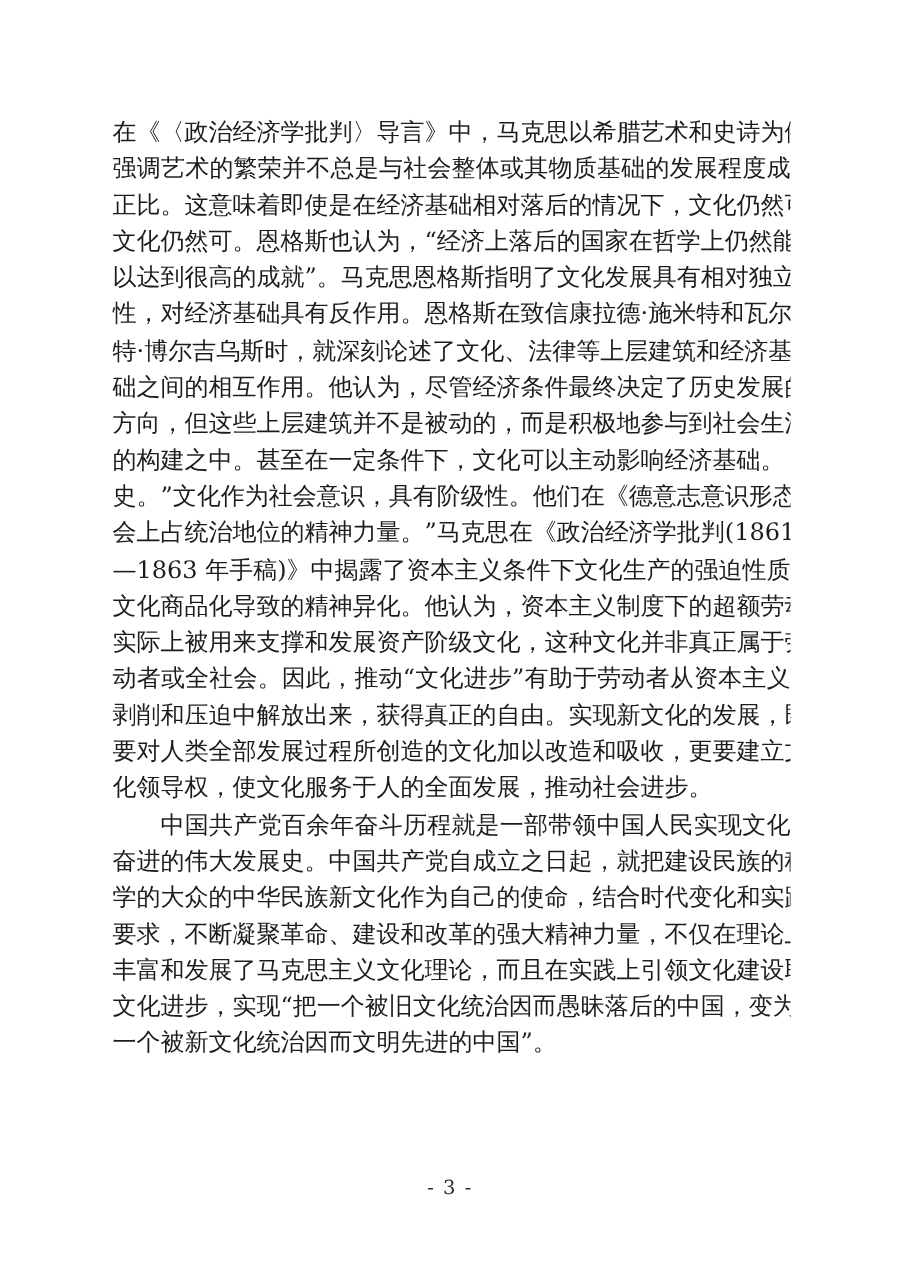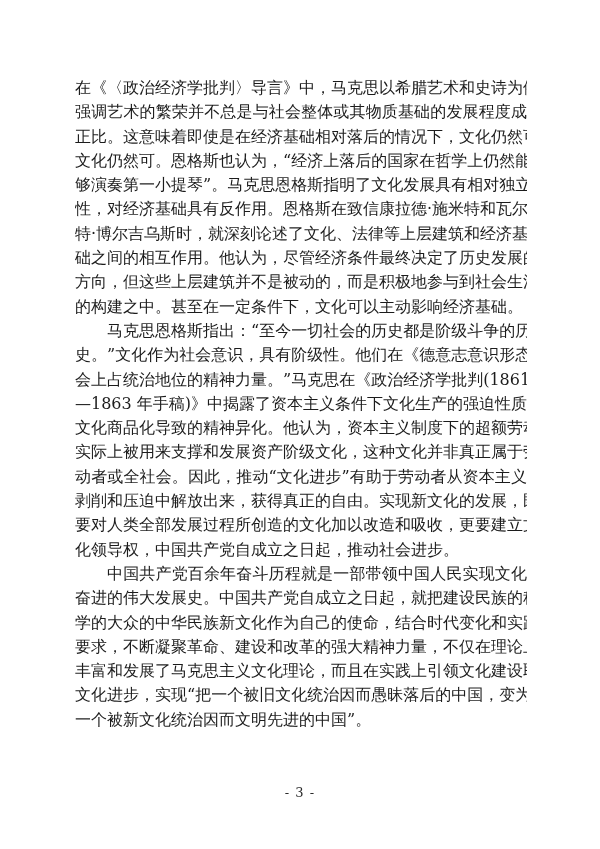--- a/index.html
+++ b/index.html
@@ -65,39 +65,38 @@
 <body>
 
 <div class="page">
   <div class="text-block">
 
     <div class="paragraph">
       <div class="line">在《〈政治经济学批判〉导言》中，马克思以希腊艺术和史诗为例，</div>
       <div class="line">强调艺术的繁荣并不总是与社会整体或其物质基础的发展程度成</div>
       <div class="line">正比。这意味着即使是在经济基础相对落后的情况下，文化仍然可</div>
       <div class="line">文化仍然可。恩格斯也认为，“经济上落后的国家在哲学上仍然能</div>
-      <div class="line">够演奏第一小提琴”。马克思恩格斯指明了文化发展具有相对独立</div>
+      <div class="line">以达到很高的成就”。马克思恩格斯指明了文化发展具有相对独立</div>
       <div class="line">性，对经济基础具有反作用。恩格斯在致信康拉德·施米特和瓦尔</div>
       <div class="line">特·博尔吉乌斯时，就深刻论述了文化、法律等上层建筑和经济基</div>
       <div class="line">础之间的相互作用。他认为，尽管经济条件最终决定了历史发展的</div>
       <div class="line">方向，但这些上层建筑并不是被动的，而是积极地参与到社会生活</div>
       <div class="line last">的构建之中。甚至在一定条件下，文化可以主动影响经济基础。</div>
     </div>
 
     <div class="paragraph">
-      <div class="line first-ind">马克思恩格斯指出：“至今一切社会的历史都是阶级斗争的历</div>
       <div class="line">史。”文化作为社会意识，具有阶级性。他们在《德意志意识形态》</div>
       <div class="line">会上占统治地位的精神力量。”马克思在《政治经济学批判(1861</div>
       <div class="line">—1863 年手稿)》中揭露了资本主义条件下文化生产的强迫性质和</div>
       <div class="line">文化商品化导致的精神异化。他认为，资本主义制度下的超额劳动</div>
       <div class="line">实际上被用来支撑和发展资产阶级文化，这种文化并非真正属于劳</div>
       <div class="line">动者或全社会。因此，推动“文化进步”有助于劳动者从资本主义</div>
       <div class="line">剥削和压迫中解放出来，获得真正的自由。实现新文化的发展，既</div>
       <div class="line">要对人类全部发展过程所创造的文化加以改造和吸收，更要建立文</div>
-      <div class="line last">化领导权，中国共产党自成立之日起，推动社会进步。</div>
+      <div class="line last">化领导权，使文化服务于人的全面发展，推动社会进步。</div>
     </div>
 
     <div class="paragraph">
       <div class="line first-ind">中国共产党百余年奋斗历程就是一部带领中国人民实现文化</div>
       <div class="line">奋进的伟大发展史。中国共产党自成立之日起，就把建设民族的科</div>
       <div class="line">学的大众的中华民族新文化作为自己的使命，结合时代变化和实践</div>
       <div class="line">要求，不断凝聚革命、建设和改革的强大精神力量，不仅在理论上</div>
       <div class="line">丰富和发展了马克思主义文化理论，而且在实践上引领文化建设取</div>
       <div class="line">文化进步，实现“把一个被旧文化统治因而愚昧落后的中国，变为</div>
       <div class="line last">一个被新文化统治因而文明先进的中国”。</div>

